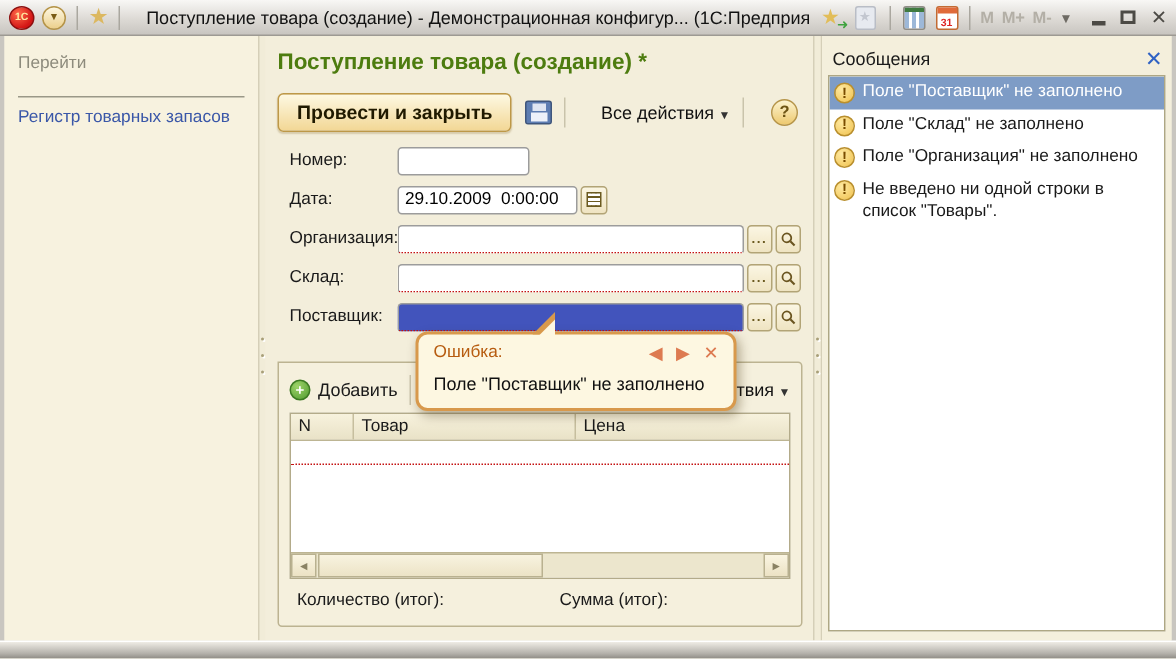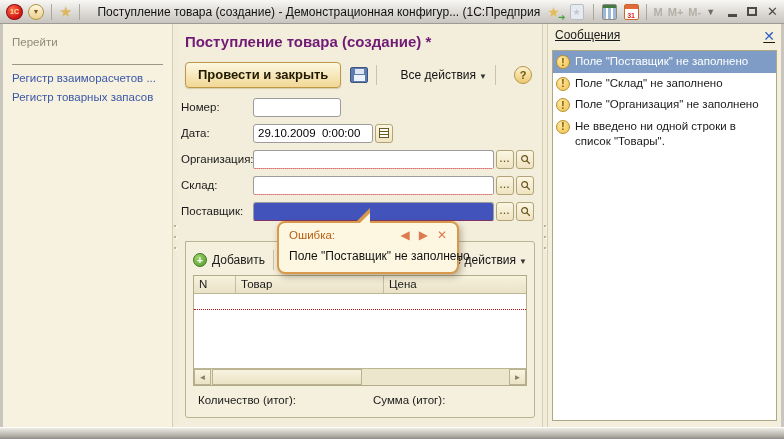--- a/index.html
+++ b/index.html
@@ -47,37 +47,37 @@
   .sb-title { color:#2b4a9b; font-weight:bold; font-size:12px; margin-bottom:16px; white-space:nowrap; }
   .sb-sec { color:#8d8b7c; padding-bottom:16px; border-bottom:1px solid #9a9888; margin-bottom:7px; }
   .sb-link { color:#3a57a8; margin-bottom:7px; cursor:pointer; white-space:nowrap; }
 
   .vsplit { width:5px; background:#f1ecd8; border-left:1px solid #d5cfb8; position:relative; }
   .vsplit .dots { position:absolute; top:192px; left:1px; }
   .vsplit .dots i { display:block; width:2px; height:2px; border-radius:50%; background:#a89f78; margin:9px 0; box-shadow:1px 1px 0 #fff; }
 
   
   .main { flex:1; position:relative; background:#f3eedb; }
-  .form-title { position:absolute; top:9px; left:8px; font-size:15px; font-weight:bold; color:#701a75; }
+  .form-title { position:absolute; top:9px; left:8px; font-size:15px; font-weight:bold; color:#4d7c0f; }
   .toolbar { position:absolute; top:38px; left:8px; right:10px; height:26px; display:flex; align-items:center; }
   .btn-primary { padding:4px 12px 5px; border:1px solid #bd9848; border-radius:4px;
     background:linear-gradient(#fefaе6,#fdf6d8 40%,#f1d694); background:linear-gradient(#fdf8e2,#f2d795);
     font-size:13px; font-weight:bold; color:#201a00; box-shadow:0 1px 1px rgba(130,100,30,.25); cursor:pointer; }
   .floppy { width:18px; height:16px; background:#5d7db2; border:1px solid #3f567c; border-radius:2px; position:relative; margin-left:9px; cursor:pointer; }
   .floppy::before { content:""; position:absolute; top:1px; left:4px; width:9px; height:5px; background:#dfe6f2; }
   .floppy::after { content:""; position:absolute; bottom:1px; left:3px; width:11px; height:6px; background:#eef2fa; }
   .tool-sep { width:1px; height:20px; background:#c9c3ab; margin:0 8px; }
   .spacer { flex:1; }
   .txt-btn { font-size:12px; color:#121212; cursor:pointer; white-space:nowrap; }
   .dd-arrow { font-size:8px; color:#333; margin-left:3px; }
   .help-btn { width:18px; height:18px; border-radius:50%; background:linear-gradient(#fcf3cf,#edc96f);
     border:1px solid #b6954a; color:#6d5414; font-size:11px; font-weight:bold;
     display:flex; align-items:center; justify-content:center; margin-left:10px; cursor:pointer; }
 
-  .fields { position:absolute; top:70px; left:4px; right:8px; }
+  .fields { position:absolute; top:70px; left:16px; right:8px; }
   .frow { display:flex; align-items:center; height:26px; }
   .flabel { width:72px; flex:none; }
   .inp { height:19px; border:1px solid #9c9c9c; border-radius:3px; background:#fff; font-family:inherit;
     font-size:11.5px; padding:0 4px; outline:none; }
   .inp.req { border-bottom:1px dotted #c41212; border-radius:3px 3px 2px 2px; }
   .inp.sel { background:#4254bc; }
   .w-num { width:88px; }
   .w-date { width:120px; }
   .w-ref { width:242px; }
   .mini-btn { width:18px; height:19px; margin-left:2px; background:linear-gradient(#fbf6e3,#efe4c2);
@@ -107,35 +107,35 @@
   .emptyrow { height:16px; border-bottom:1px dotted #c41212; }
   .hscroll { display:flex; height:17px; background:#ece6cd; border-top:1px solid #bdb593; }
   .sc-btn { width:17px; height:16px; background:linear-gradient(#faf5e2,#ece2c4); border:1px solid #b9b190;
     display:flex; align-items:center; justify-content:center; font-size:8px; color:#8a8264; flex:none; cursor:pointer; }
   .sc-thumb { width:150px; background:linear-gradient(#f8f3e0,#ece3c6); border:1px solid #b9b190; margin-left:1px; cursor:pointer; }
   .sc-track { flex:1; }
   .gfooter { display:flex; margin-top:8px; font-size:11.5px; }
   .gf-qty { margin-left:5px; width:175px; }
 
   
-  .tooltip { position:absolute; top:197px; left:100px; width:182px; z-index:10; background:#fdf7e1;
+  .tooltip { position:absolute; top:197px; left:100px; width:214px; z-index:10; background:#fdf7e1;
     border:2px solid #d8994c; border-radius:8px; box-shadow:2px 3px 7px rgba(60,40,0,.35); padding:6px 10px 9px; }
   .tt-tail { position:absolute; top:-15px; left:76px; width:0; height:0;
     border-bottom:15px solid #d8994c; border-left:15px solid transparent; }
   .tt-tail2 { position:absolute; top:-10px; left:80px; width:0; height:0;
     border-bottom:11px solid #fdf7e1; border-left:11px solid transparent; }
   .tt-head { display:flex; align-items:center; }
   .tt-title { color:#b75c10; font-size:11.5px; }
   .tt-nav { display:flex; gap:9px; align-items:center; }
   .tt-nav span { color:#dd7a50; font-size:12px; cursor:pointer; line-height:12px; }
   .tt-body { margin-top:8px; font-size:12px; color:#111; white-space:nowrap; }
 
   
   .messages { width:234px; background:#f4efdc; border-left:1px solid #d5cfb8; padding:4px 4px 6px; display:flex; flex-direction:column; }
-  .msg-head { display:flex; align-items:flex-start; height:22px; padding:0 2px 0 3px;text-decoration:underline; }
+  .msg-head { display:flex; align-items:center; height:22px; padding:0 2px 0 3px; }
   .msg-title { font-size:12px; }
   .msg-close { color:#2f62c4; font-weight:bold; font-size:14px; cursor:pointer; }
   .msg-list { flex:1; background:#fff; border:1px solid #aea784; overflow:hidden; }
   .msg-item { display:flex; gap:5px; padding:3px 3px; align-items:flex-start; cursor:pointer; }
   .msg-item.selected { background:#7e9cc6; color:#fff; }
   .warn-ico { width:14px; height:14px; flex:none; border-radius:50%; margin-top:1px;
     background:radial-gradient(circle at 35% 30%,#ffe9a0,#efc14e); border:1px solid #b98f2e;
     color:#7a4d00; font-size:10px; font-weight:bold; display:flex; align-items:center; justify-content:center; }
   .msg-text { line-height:1.35; }
 </style>
@@ -169,21 +169,20 @@
       <div class="wc-min"></div>
       <div class="wc-max"></div>
       <div class="wc-close">✕</div>
     </div>
   </div>
 
   <div class="content">
 
     <div class="sidebar">
       <div class="sb-sec">Перейти</div>
-      <div class="sb-link">Регистр взаиморасчетов ...</div>
       <div class="sb-link">Регистр товарных запасов</div>
     </div>
 
     <div class="vsplit">
         <div class="dots">
           <i></i>
           <i></i>
           <i></i>
         </div>
       </div>

